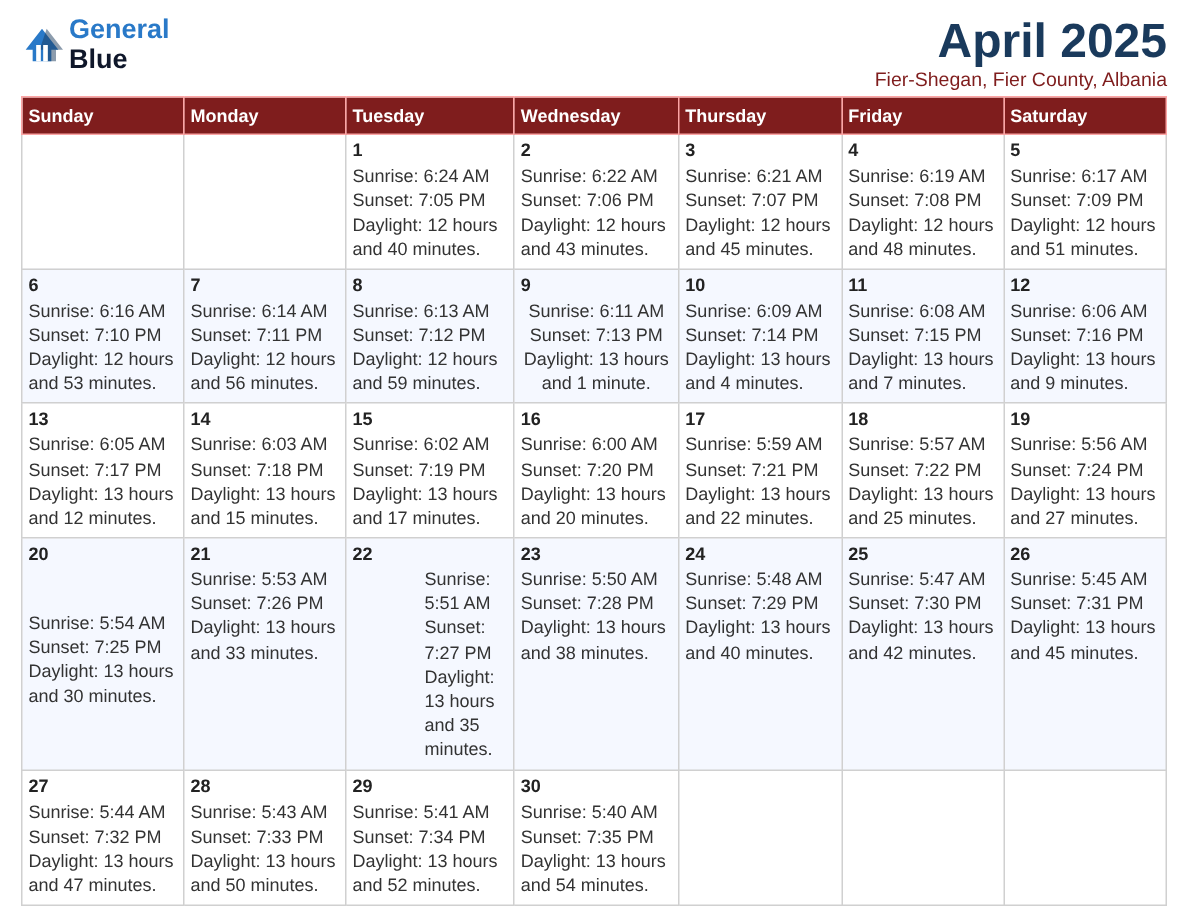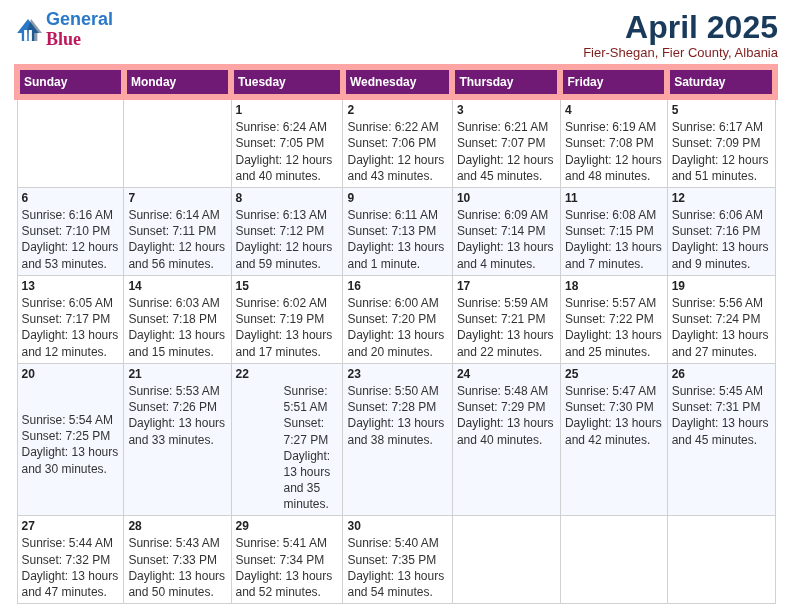--- a/index.html
+++ b/index.html
@@ -54,27 +54,27 @@
     .location {
       font-size: 13px;
       color: #7f1d1d;
     }
     .calendar {
       width: 100%;
       border-collapse: collapse;
       flex: 1;
     }
     .calendar thead tr th {
-      background: #701a75;
+      background: #7f1d1d;
       color: #fff;
       font-size: 12px;
       font-weight: bold;
       padding: 5px 4px;
       text-align: left;
-      border: 6px solid #fca5a5;
+      border: 1px solid #fca5a5;
     }
     .calendar tbody tr td {
       vertical-align: top;
       border: 1px solid #d0d0d0;
       padding: 3px 4px;
       font-size: 9.5px;
       color: #222;
       height: 88px;
       width: 113px;
     }
@@ -107,21 +107,21 @@
     <div class="logo">
       <svg class="logo-icon" viewBox="0 0 36 36">
         <rect x="0" y="0" width="36" height="36" fill="white"></rect>
         <polygon points="18,4 32,22 26,22 26,32 10,32 10,22 4,22" fill="#2979c8"></polygon>
         <polygon points="22,4 36,22 30,22 30,32 22,32 22,22 16,22 22,4" fill="#1a3a5c" opacity="0.5"></polygon>
         <rect x="13" y="18" width="4" height="14" fill="white"></rect>
         <rect x="19" y="18" width="4" height="14" fill="white"></rect>
       </svg>
       <div class="logo-text">
         <span>General</span><br>
-        <span style="color:#be185d;font-family:Liberation Serif, serif;">Blue</span>
+        <span style="color:#0f172a;">Blue</span>
       </div>
     </div>
     <div class="title-block">
       <div class="month-title">April 2025</div>
       <div class="location">Fier-Shegan, Fier County, Albania</div>
     </div>
   </div>
 
   <table class="calendar">
     <thead>
@@ -192,21 +192,21 @@
           </td>
           <td>
             <span class="day-num">8</span>
             <div class="day-info" style="white-space: pre-line;">Sunrise: 6:13 AM
 Sunset: 7:12 PM
 Daylight: 12 hours
 and 59 minutes.</div>
           </td>
           <td>
             <span class="day-num">9</span>
-            <div class="day-info" style="white-space: pre-line;">Sunrise: 6:11 AM
+            <div class="day-info" style="white-space: pre-line; text-align: center;">Sunrise: 6:11 AM
 Sunset: 7:13 PM
 Daylight: 13 hours
 and 1 minute.</div>
           </td>
           <td>
             <span class="day-num">10</span>
             <div class="day-info" style="white-space: pre-line;">Sunrise: 6:09 AM
 Sunset: 7:14 PM
 Daylight: 13 hours
 and 4 minutes.</div>

